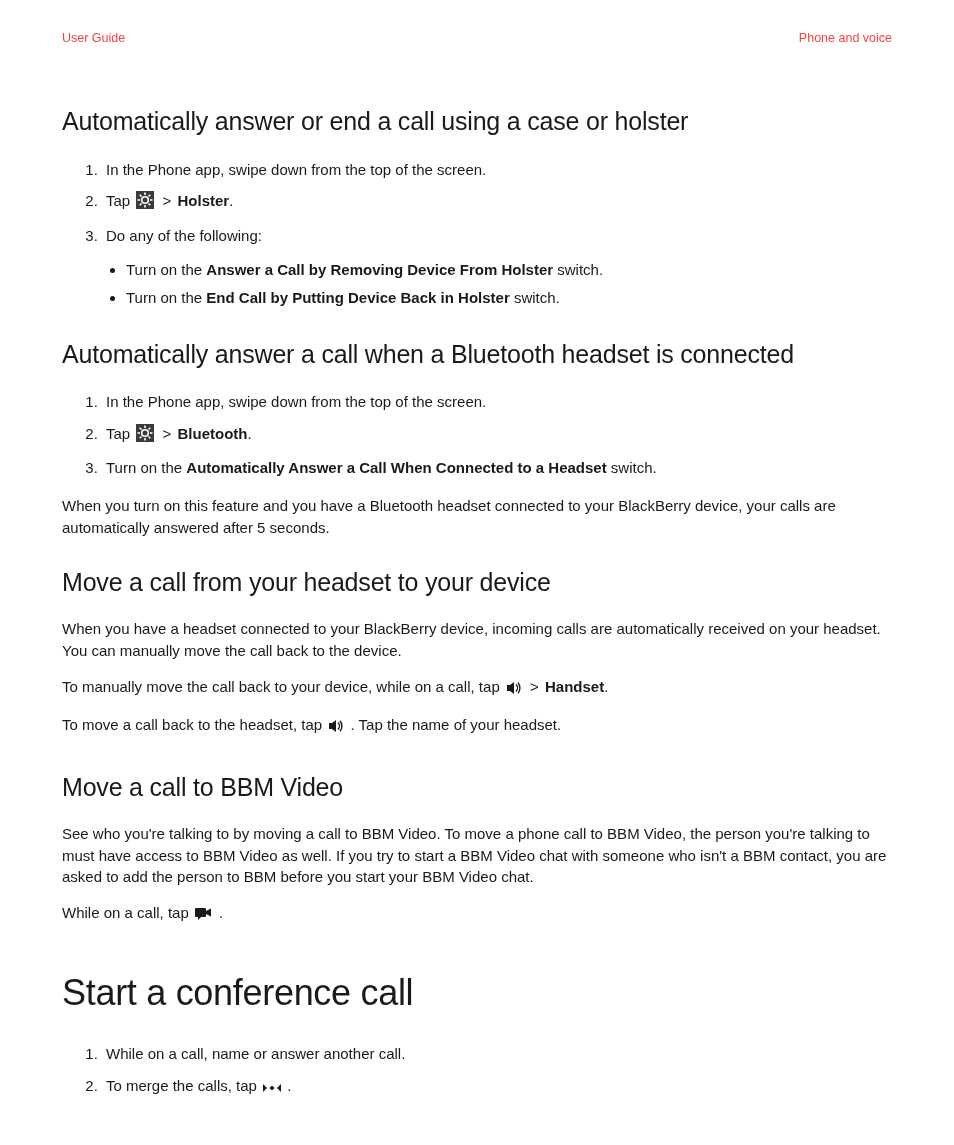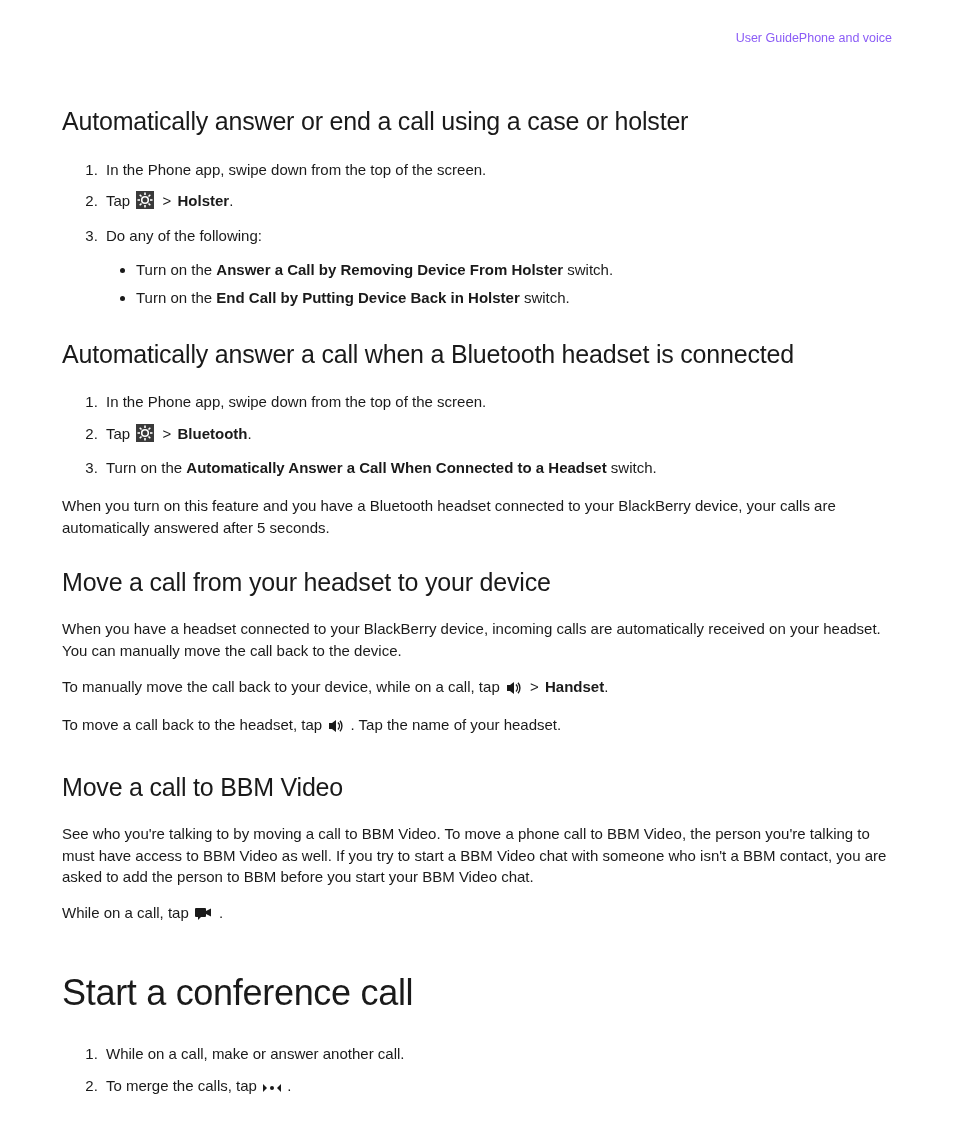--- a/index.html
+++ b/index.html
@@ -11,24 +11,24 @@
   body {
     font-family: "Helvetica Neue", Helvetica, Arial, sans-serif;
     color: #1a1a1a;
     font-size: 15px;
     line-height: 1.35;
     padding: 30px 62px 40px 62px;
     box-sizing: border-box;
   }
   .page-header {
     display: flex;
-    justify-content: flex-end;
+    justify-content: space-between;
     font-size: 12.5px;
     margin-bottom: 58px;
-    color: #8b5cf6;
+    color: #ef4444;
   }
   h2.section-title {
     font-weight: 400;
     font-size: 25px;
     margin: 28px 0 18px 0;
     letter-spacing: -0.2px;
   }
   h1.big-title {
     font-weight: 400;
     font-size: 36px;
@@ -43,21 +43,21 @@
     padding-left: 4px;
     margin: 6px 0;
     line-height: 1.7;
   }
   ul.bullets {
     list-style: disc;
     margin: 4px 0 6px 0;
     padding-left: 64px;
   }
   ul.bullets > li {
-    margin: 5px 10px;
+    margin: 5px 0;
     line-height: 1.55;
   }
   p.para {
     margin: 14px 0;
     line-height: 1.45;
   }
   b.term { font-weight: 700; }
   .icon {
     display: inline-block;
     vertical-align: -3px;
@@ -170,21 +170,21 @@
         <rect x="0" y="1" width="11" height="9" rx="1" fill="#1a1a1a"></rect>
         <polygon points="11,4 16,1.5 16,9.5 11,7" fill="#1a1a1a"></polygon>
         <polygon points="3,10 3,13 6,10" fill="#1a1a1a"></polygon>
       </svg>
   </span>
   <span>.</span>
 </p>
 
 <h1 class="big-title">Start a conference call</h1>
 <ol class="steps">
-  <li>While on a call, make or answer another call.</li>
+  <li>While on a call, name or answer another call.</li>
   <li>
     <span>To merge the calls, tap </span>
     <span class="icon">
       <svg width="18" height="12" viewBox="0 0 18 12">
           <polygon points="0,2 4,6 0,10" fill="#1a1a1a"></polygon>
           <polygon points="18,2 14,6 18,10" fill="#1a1a1a"></polygon>
           <circle cx="9" cy="6" r="2" fill="#1a1a1a"></circle>
         </svg>
     </span>
     <span>.</span>

